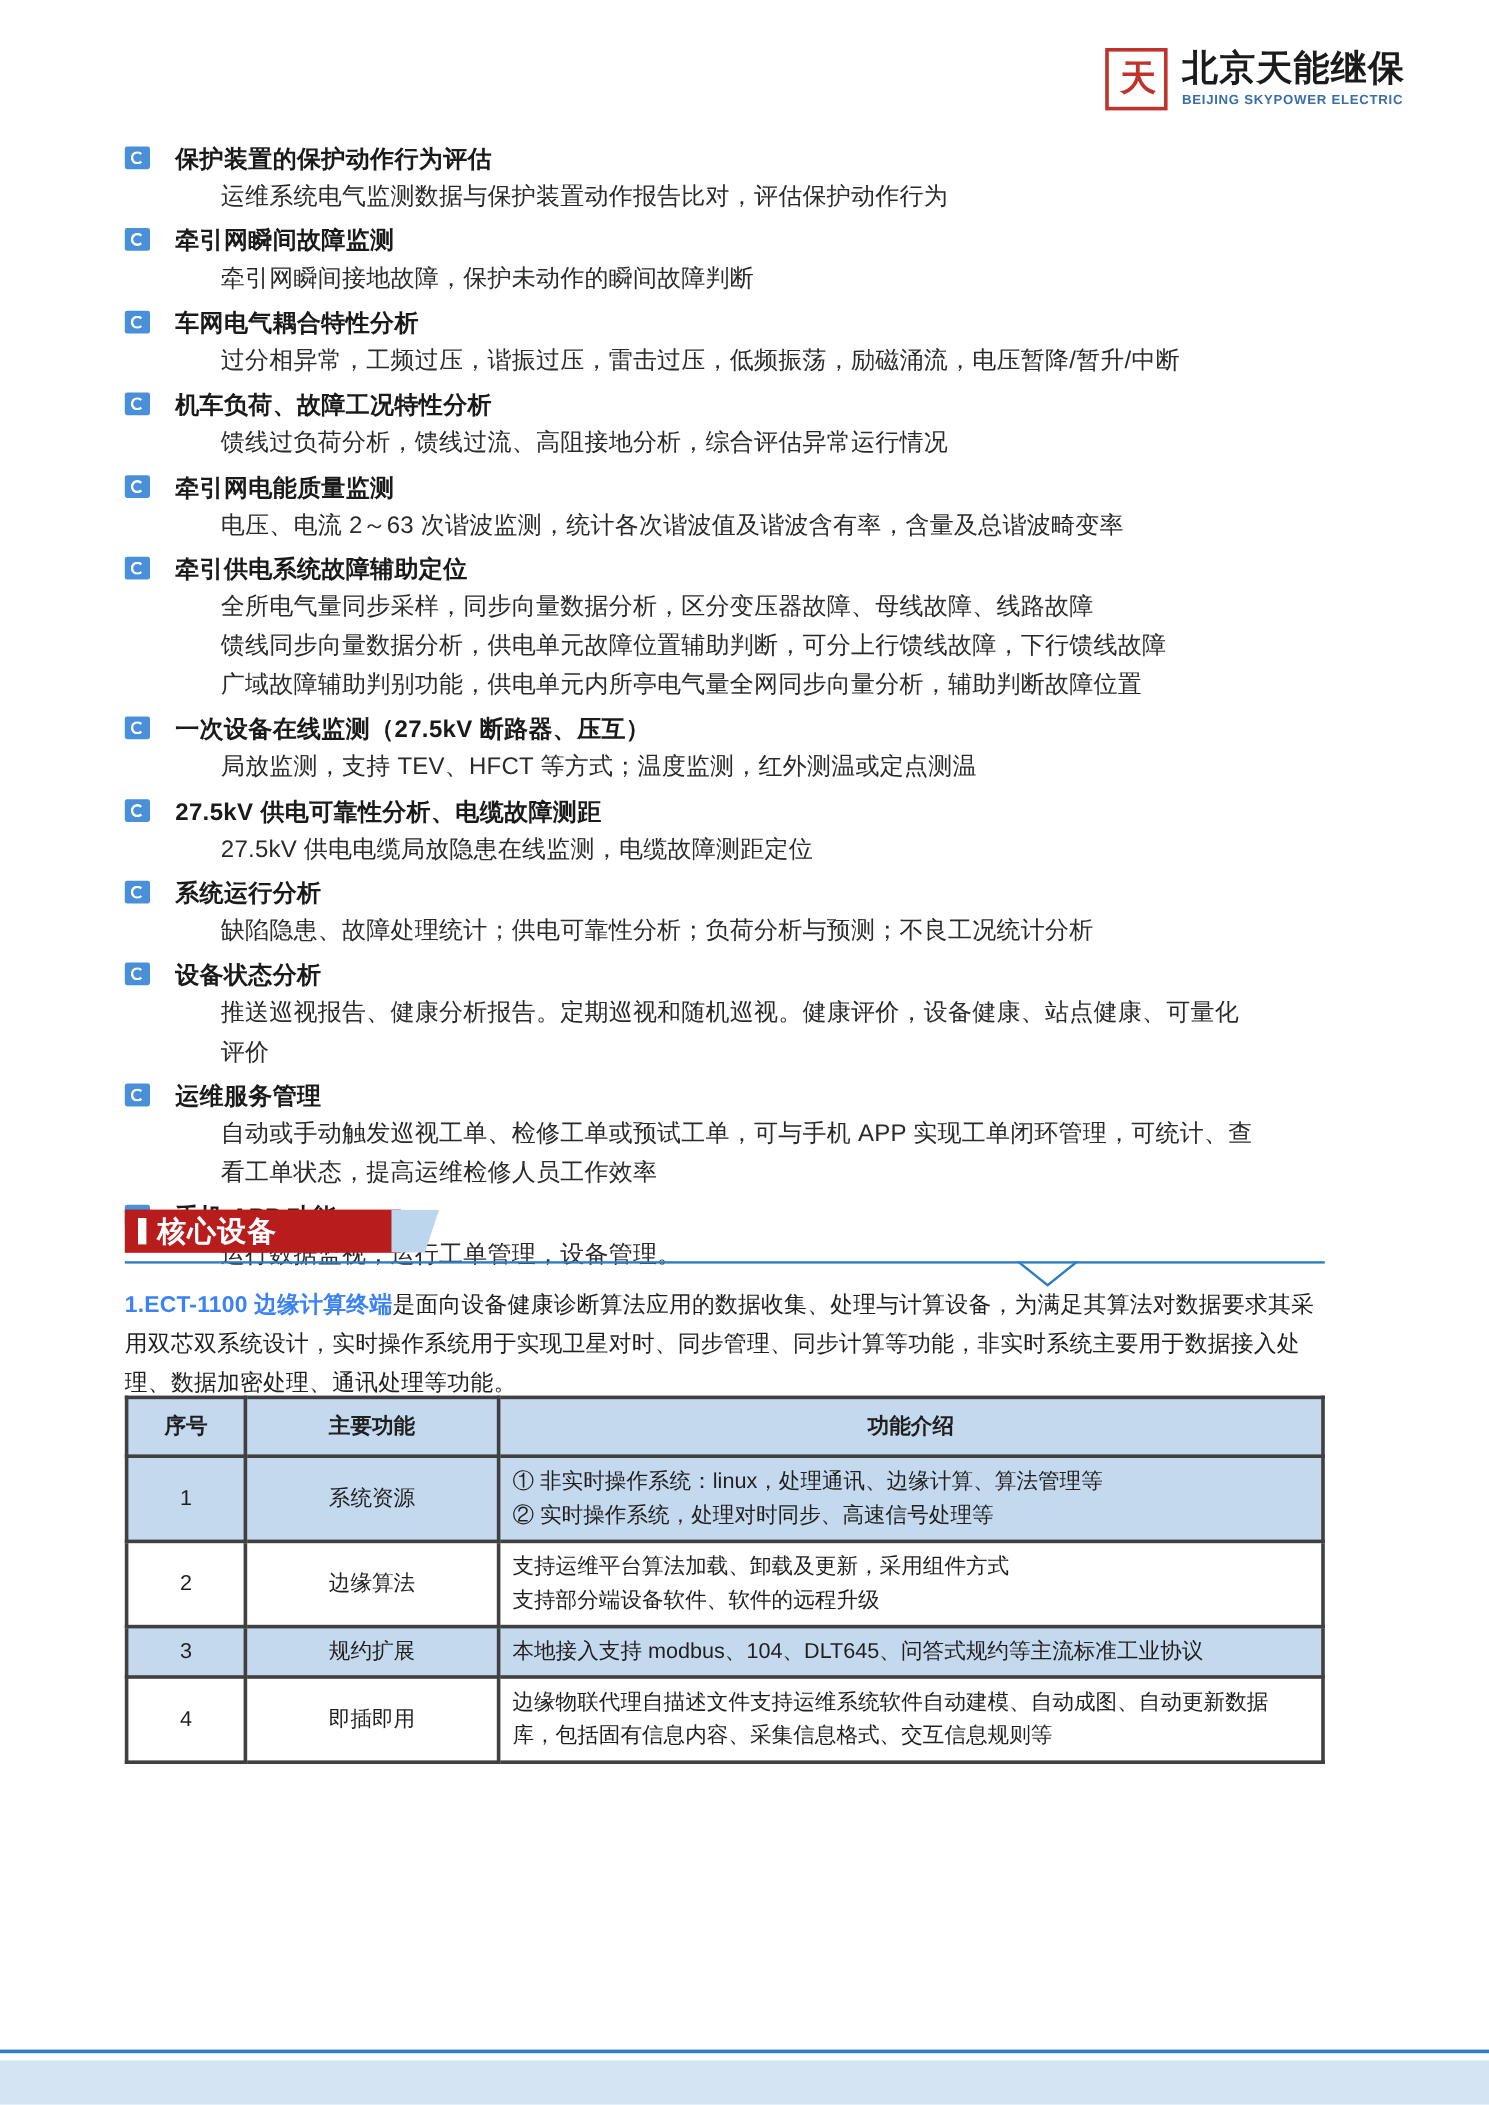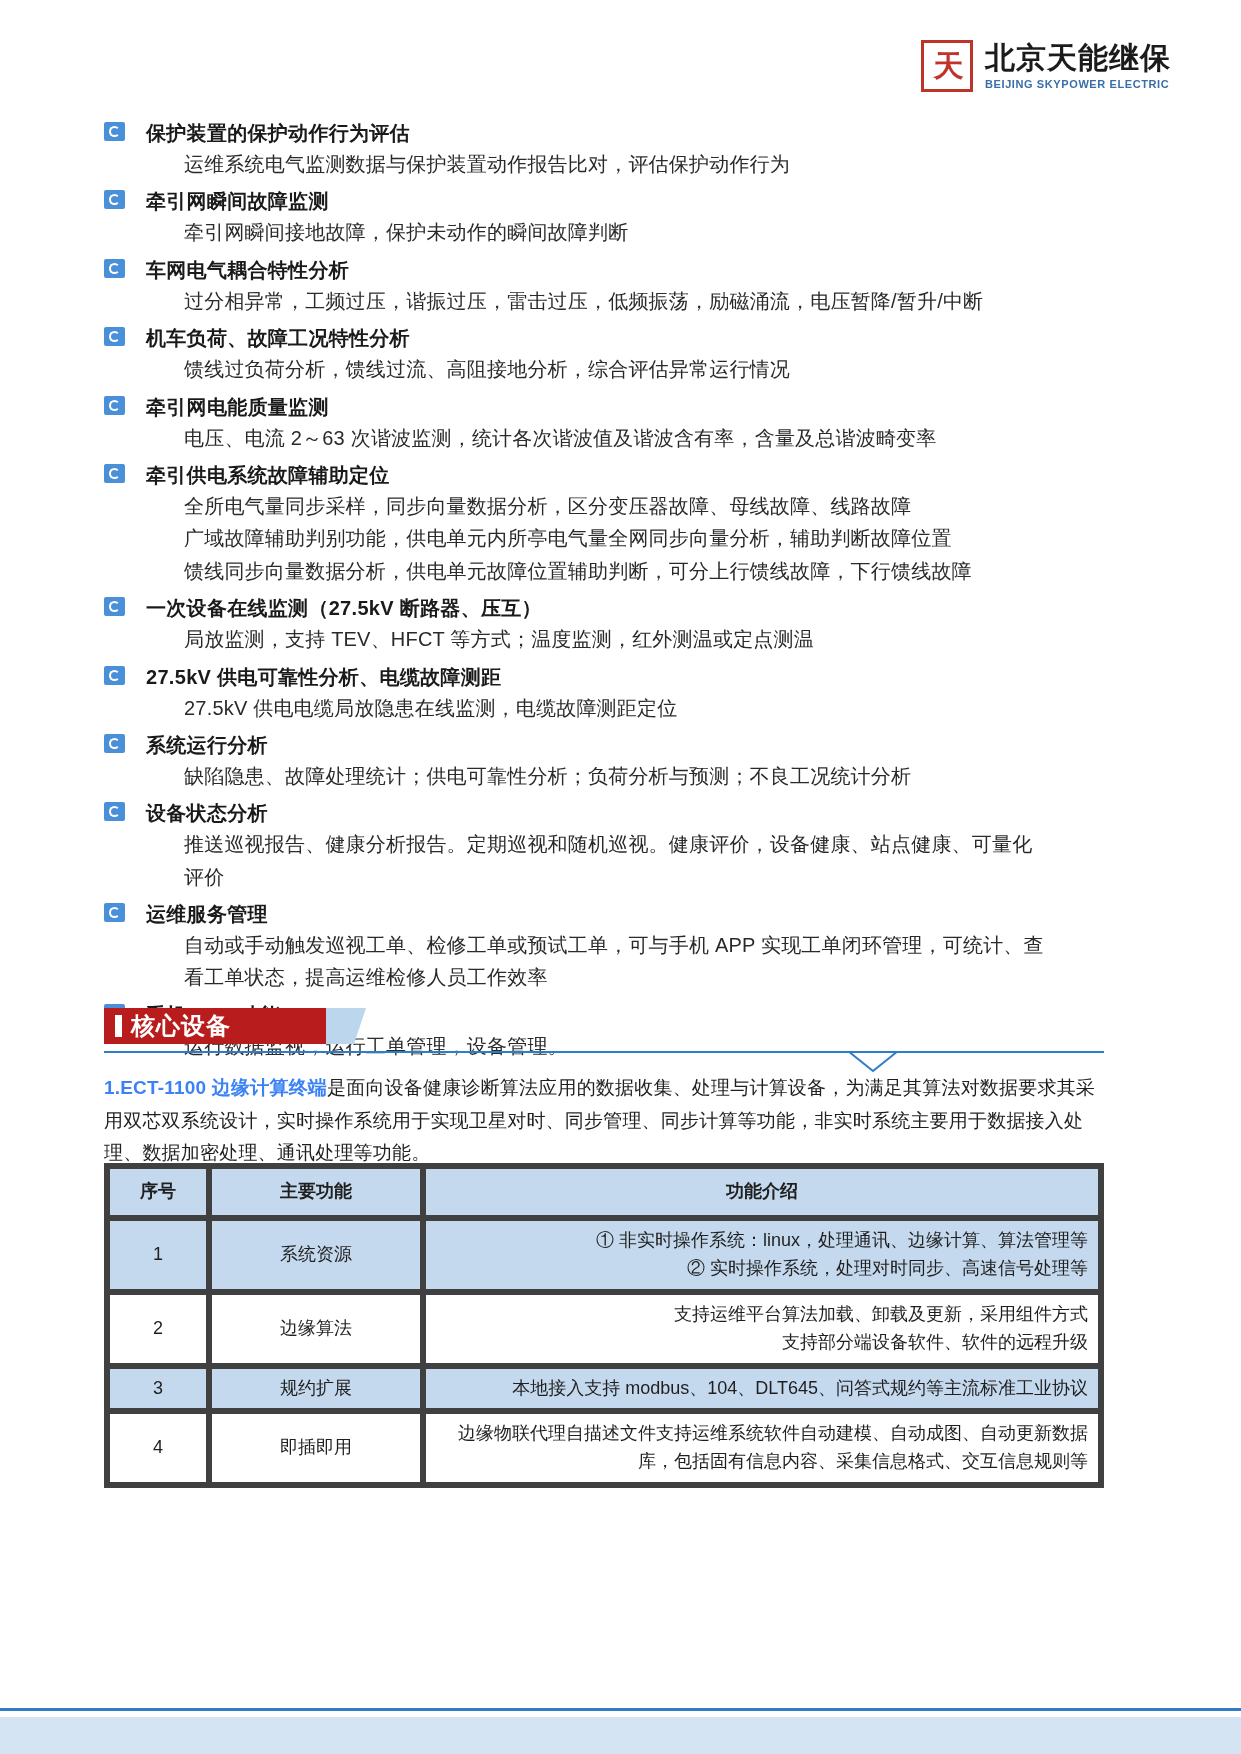--- a/index.html
+++ b/index.html
@@ -188,38 +188,38 @@
   .spec-table {
     position: absolute;
     left: 104px;
     top: 1163px;
     width: 1000px;
     border-collapse: collapse;
     table-layout: fixed;
   }
   .spec-table th,
   .spec-table td {
-    border: 6px solid #404040;
+    border: 3px solid #404040;
     padding: 6px 10px;
     font-size: 18px;
     color: #1f1f1f;
     line-height: 1.55;
     vertical-align: middle;
   }
   .spec-table thead th {
     background: #c5d9ee;
     text-align: center;
     font-weight: bold;
     height: 34px;
   }
   .col-no { width: 76px; }
   .col-fn { width: 188px; }
   .cell-center { text-align: center; }
   .row-shaded td { background: #c5d9ee; }
-  .cell-multiline { white-space: pre-line; text-align: right; }
+  .cell-multiline { white-space: pre-line; }
 
   
   .footer-band {
     position: absolute;
     left: 0;
     bottom: 0;
     width: 1241px;
     height: 46px;
   }
   .footer-band .line-top {
@@ -275,22 +275,22 @@
     </div>
     <div class="feature-item">
       <span class="bullet-icon"></span>
       <div class="feature-title">牵引网电能质量监测</div>
       <div class="feature-desc-line">电压、电流 2～63 次谐波监测，统计各次谐波值及谐波含有率，含量及总谐波畸变率</div>
     </div>
     <div class="feature-item">
       <span class="bullet-icon"></span>
       <div class="feature-title">牵引供电系统故障辅助定位</div>
       <div class="feature-desc-line">全所电气量同步采样，同步向量数据分析，区分变压器故障、母线故障、线路故障</div>
+      <div class="feature-desc-line">馈线同步向量数据分析，供电单元故障位置辅助判断，可分上行馈线故障，下行馈线故障</div>
       <div class="feature-desc-line">广域故障辅助判别功能，供电单元内所亭电气量全网同步向量分析，辅助判断故障位置</div>
-      <div class="feature-desc-line">馈线同步向量数据分析，供电单元故障位置辅助判断，可分上行馈线故障，下行馈线故障</div>
     </div>
     <div class="feature-item">
       <span class="bullet-icon"></span>
       <div class="feature-title">一次设备在线监测（27.5kV 断路器、压互）</div>
       <div class="feature-desc-line">局放监测，支持 TEV、HFCT 等方式；温度监测，红外测温或定点测温</div>
     </div>
     <div class="feature-item">
       <span class="bullet-icon"></span>
       <div class="feature-title">27.5kV 供电可靠性分析、电缆故障测距</div>
       <div class="feature-desc-line">27.5kV 供电电缆局放隐患在线监测，电缆故障测距定位</div>

